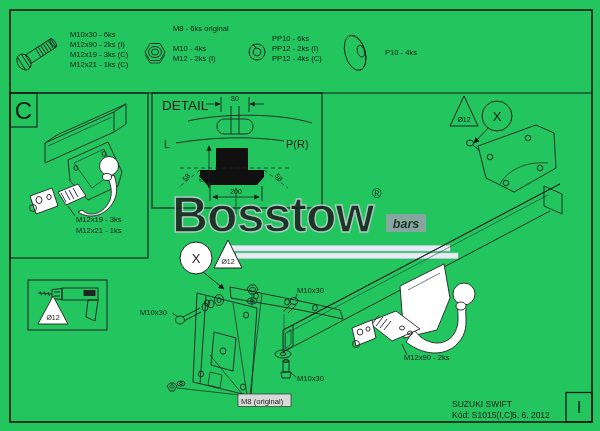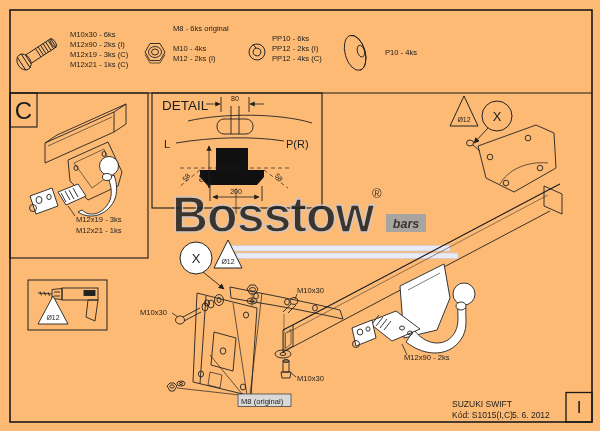--- a/index.html
+++ b/index.html
@@ -1,16 +1,16 @@
 <!DOCTYPE html>
 <html><head>
 <meta charset="utf-8">
 <style>
   html,body{margin:0;padding:0;background:#fff;}
-  .sheet{position:relative;width:600px;height:431px;background:#fdba74;
+  .sheet{position:relative;width:600px;height:431px;background:#22c55e;
          font-family:"Liberation Sans",sans-serif;overflow:hidden;}
   svg{position:absolute;left:0;top:0;}
   svg text{font-family:"Liberation Sans",sans-serif;fill:#1d1d1d;}
   .lbl{font-size:7.6px;}
   .dim{font-size:7px;}
   .big{font-size:13.5px;}
 </style>
 </head>
 <body>
 

